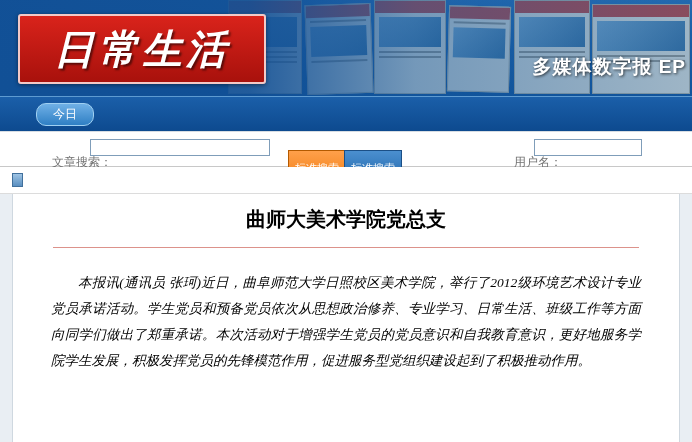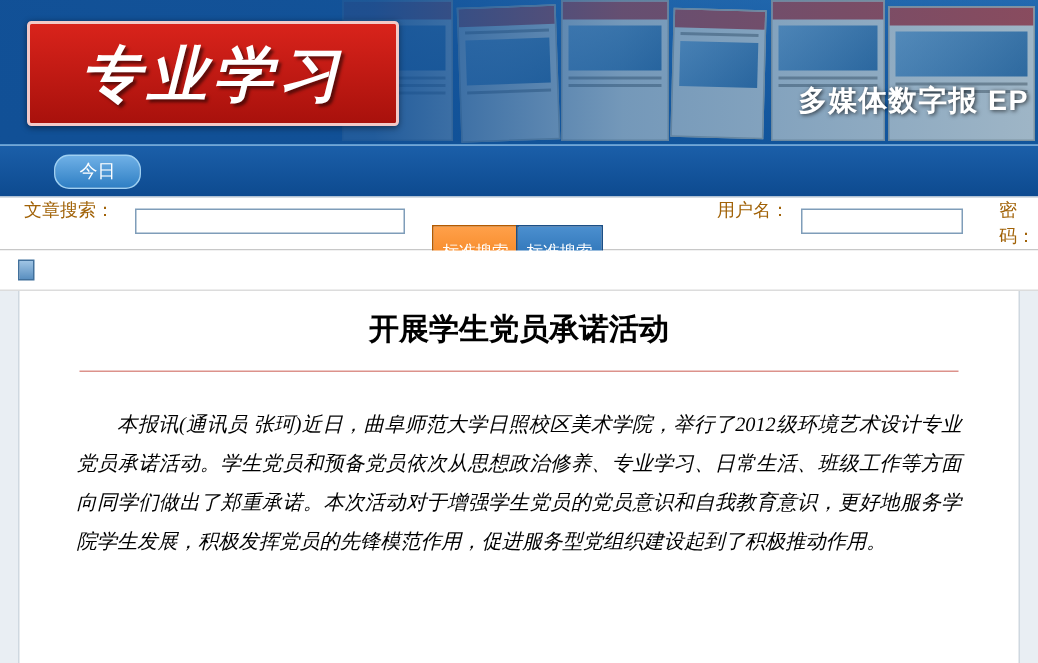--- a/index.html
+++ b/index.html
@@ -142,23 +142,24 @@
   
   .searchbar {
     position: relative;
     width: 692px;
     height: 34px;
     background: #ffffff;
     border-bottom: 1px solid #c8c8c8;
   }
   .lbl {
     position: absolute;
-    top: 0;
+    top: 22px;
     font-size: 12px;
-    color: #a16207;
+    color: #737373;
+    margin-left: 36px;
   }
   .inp {
     position: absolute;
     top: 7px;
     height: 17px;
     border: 1px solid #7f9db9;
     background: #ffffff;
     font-size: 12px;
     padding: 0 2px;
     box-sizing: border-box;
@@ -305,21 +306,21 @@
       <div class="collage-pane cp6">
         <div class="ph-head"></div>
         <div class="ph-photo"></div>
         <div class="ph-line"></div>
         <div class="ph-line"></div>
       </div>
     </div>
     <div class="blue-veil"></div>
 
     <div class="logo">
-      <span class="logo-text">专业学习</span>
+      <span class="logo-text">日常生活</span>
     </div>
     <div class="multimedia-text">多媒体数字报 EP</div>
   </div>
 
   <div class="datebar">
     <div class="today-tab">今日</div>
   </div>
 
   <div class="searchbar">
     <span class="lbl" id="lbl-article">文章搜索：</span>
@@ -330,19 +331,19 @@
     <input class="inp" id="inp-user" type="text" style="">
     <span class="lbl" id="lbl-pass">密码：</span>
   </div>
 
   <div class="breadcrumb">
     <span class="bc-icon"></span>
   </div>
 
   <div class="article-wrap">
     <div class="article">
-      <h1 class="headline">开展学生党员承诺活动</h1>
+      <h1 class="headline">曲师大美术学院党总支</h1>
       <div class="rule"></div>
       <p class="body-text">本报讯(通讯员 张珂)近日，曲阜师范大学日照校区美术学院，举行了2012级环境艺术设计专业党员承诺活动。学生党员和预备党员依次从思想政治修养、专业学习、日常生活、班级工作等方面向同学们做出了郑重承诺。本次活动对于增强学生党员的党员意识和自我教育意识，更好地服务学院学生发展，积极发挥党员的先锋模范作用，促进服务型党组织建设起到了积极推动作用。</p>
     </div>
   </div>
 
 </div>
 
 </body></html>

